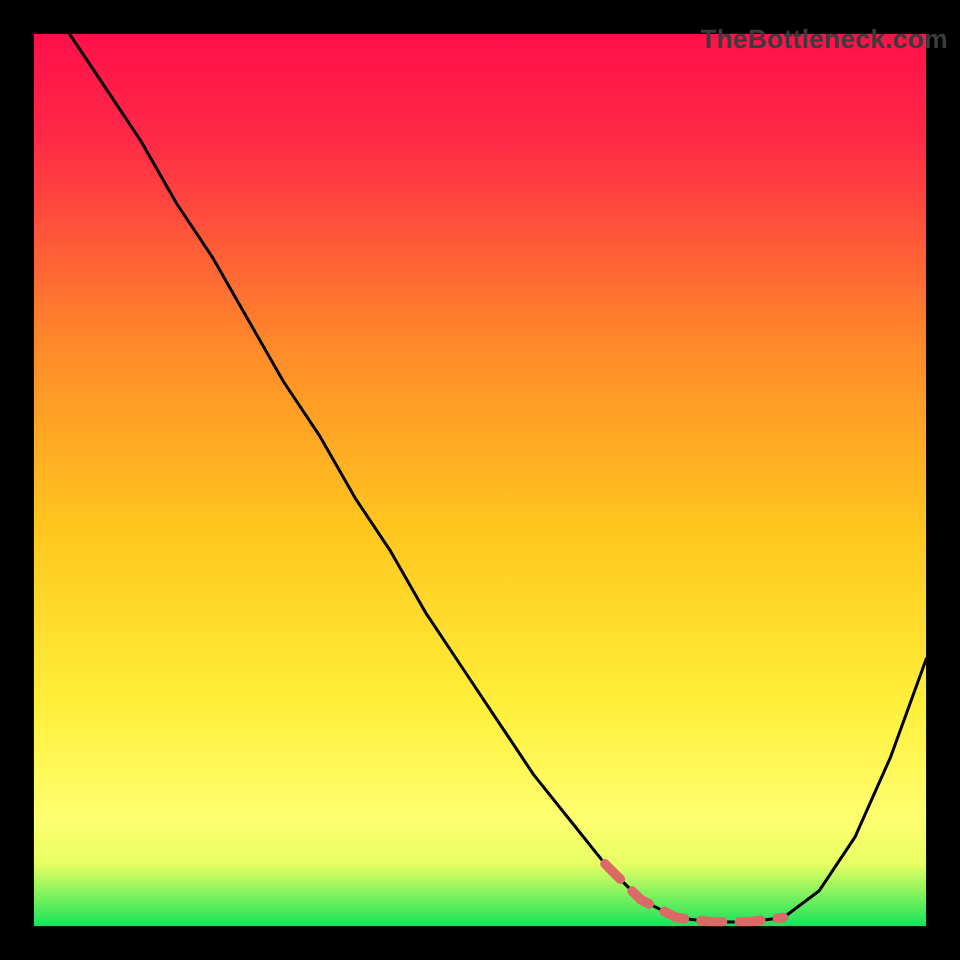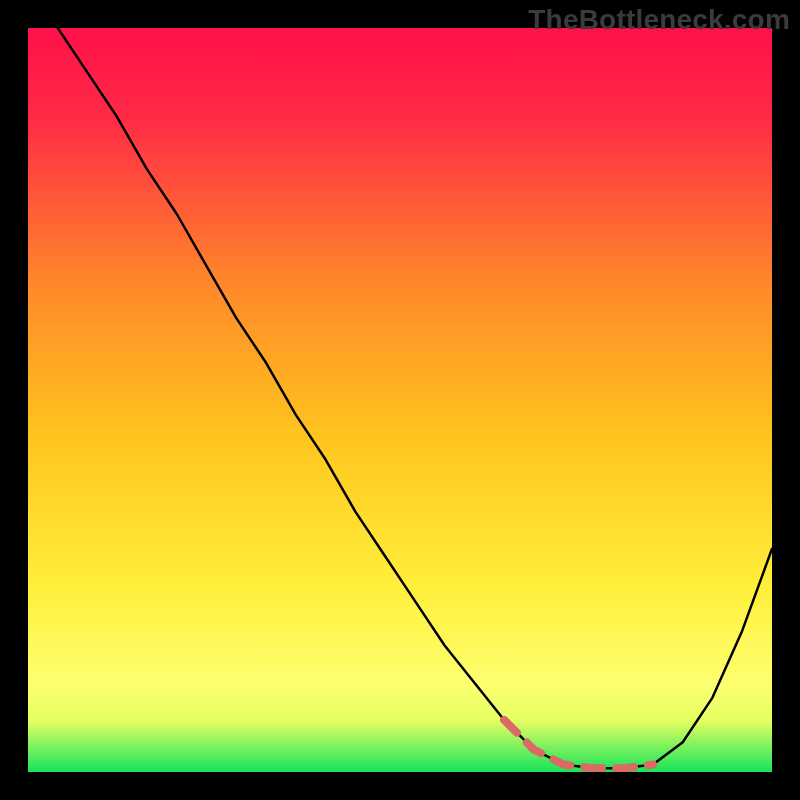--- a/index.html
+++ b/index.html
@@ -35,24 +35,24 @@
   }
   .curve-svg {
     position: absolute;
     left: 0;
     top: 0;
     width: 100%;
     height: 100%;
   }
   .watermark {
     position: absolute;
-    top: 4px;
+    top: 20px;
     right: 10px;
     font-family: Arial, Helvetica, sans-serif;
-    font-size: 28px;
+    font-size: 22px;
     font-weight: bold;
     color: #3b3b3b;
     letter-spacing: 0.2px;
   }
 </style>
 </head>
 <body>
 <div class="frame">
 
   <div class="plot-area">

